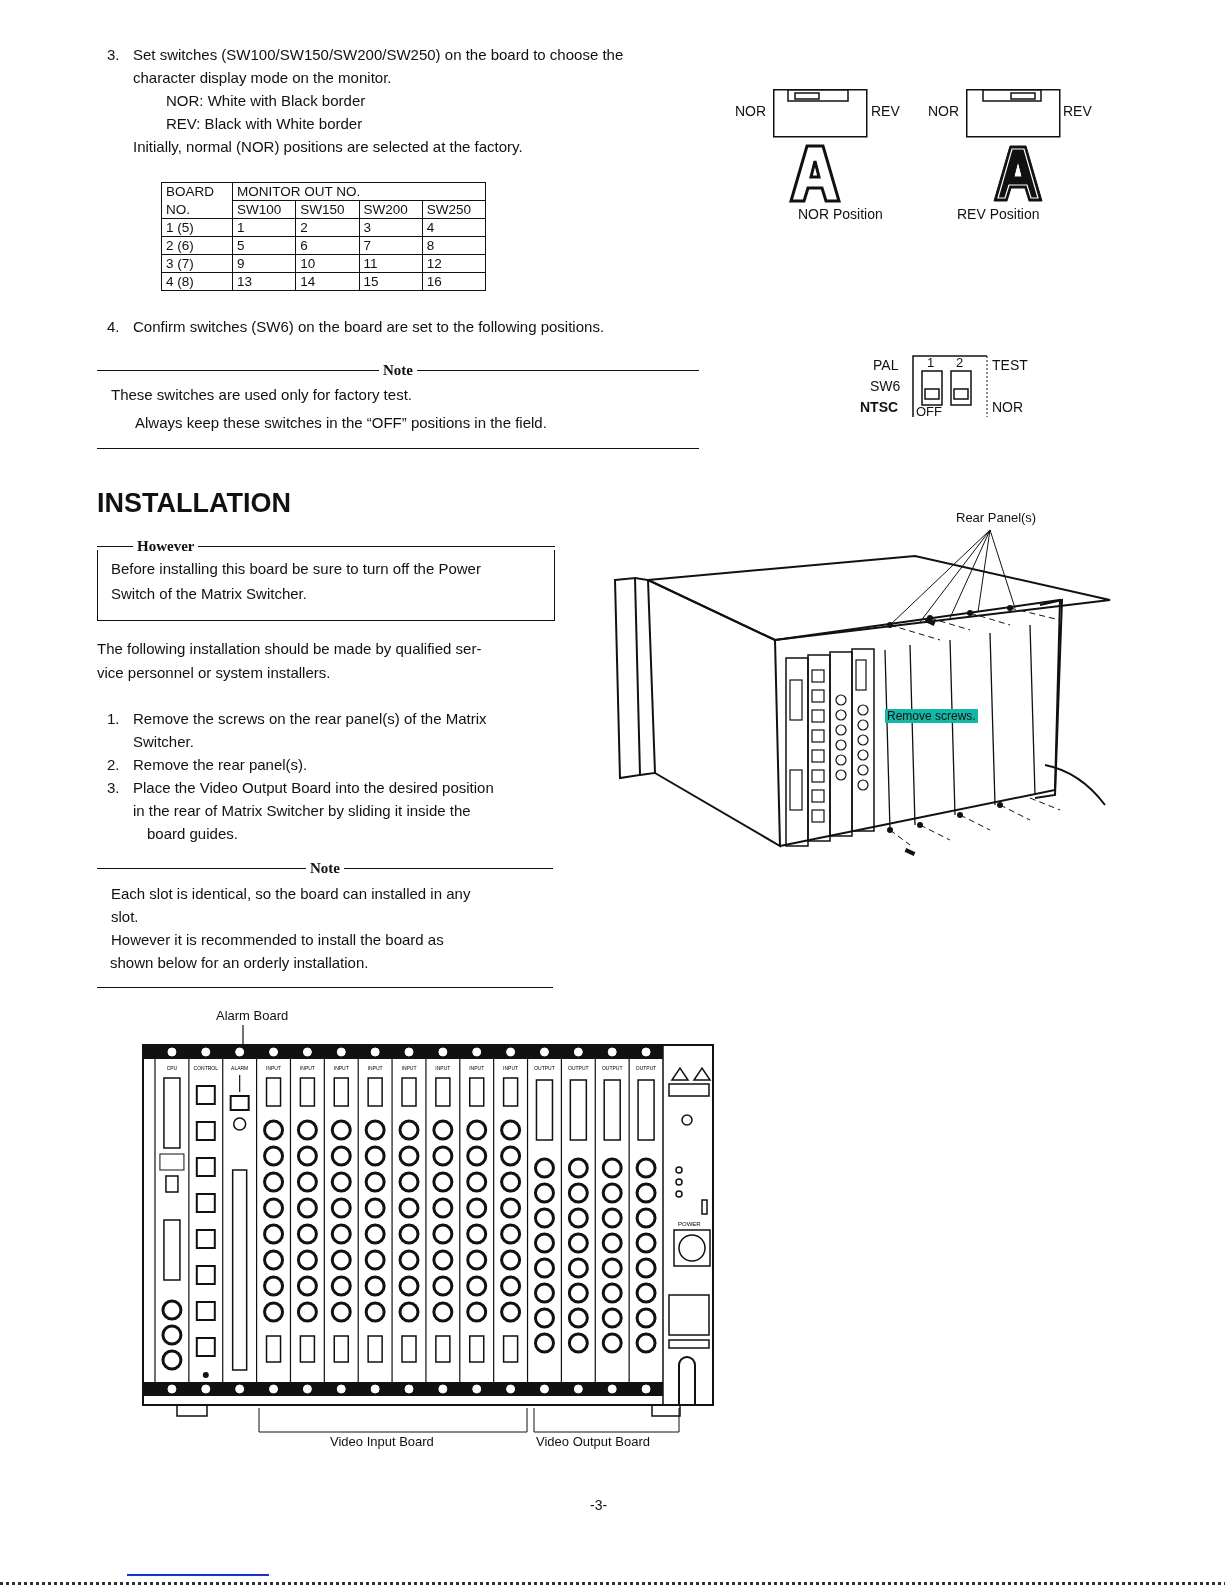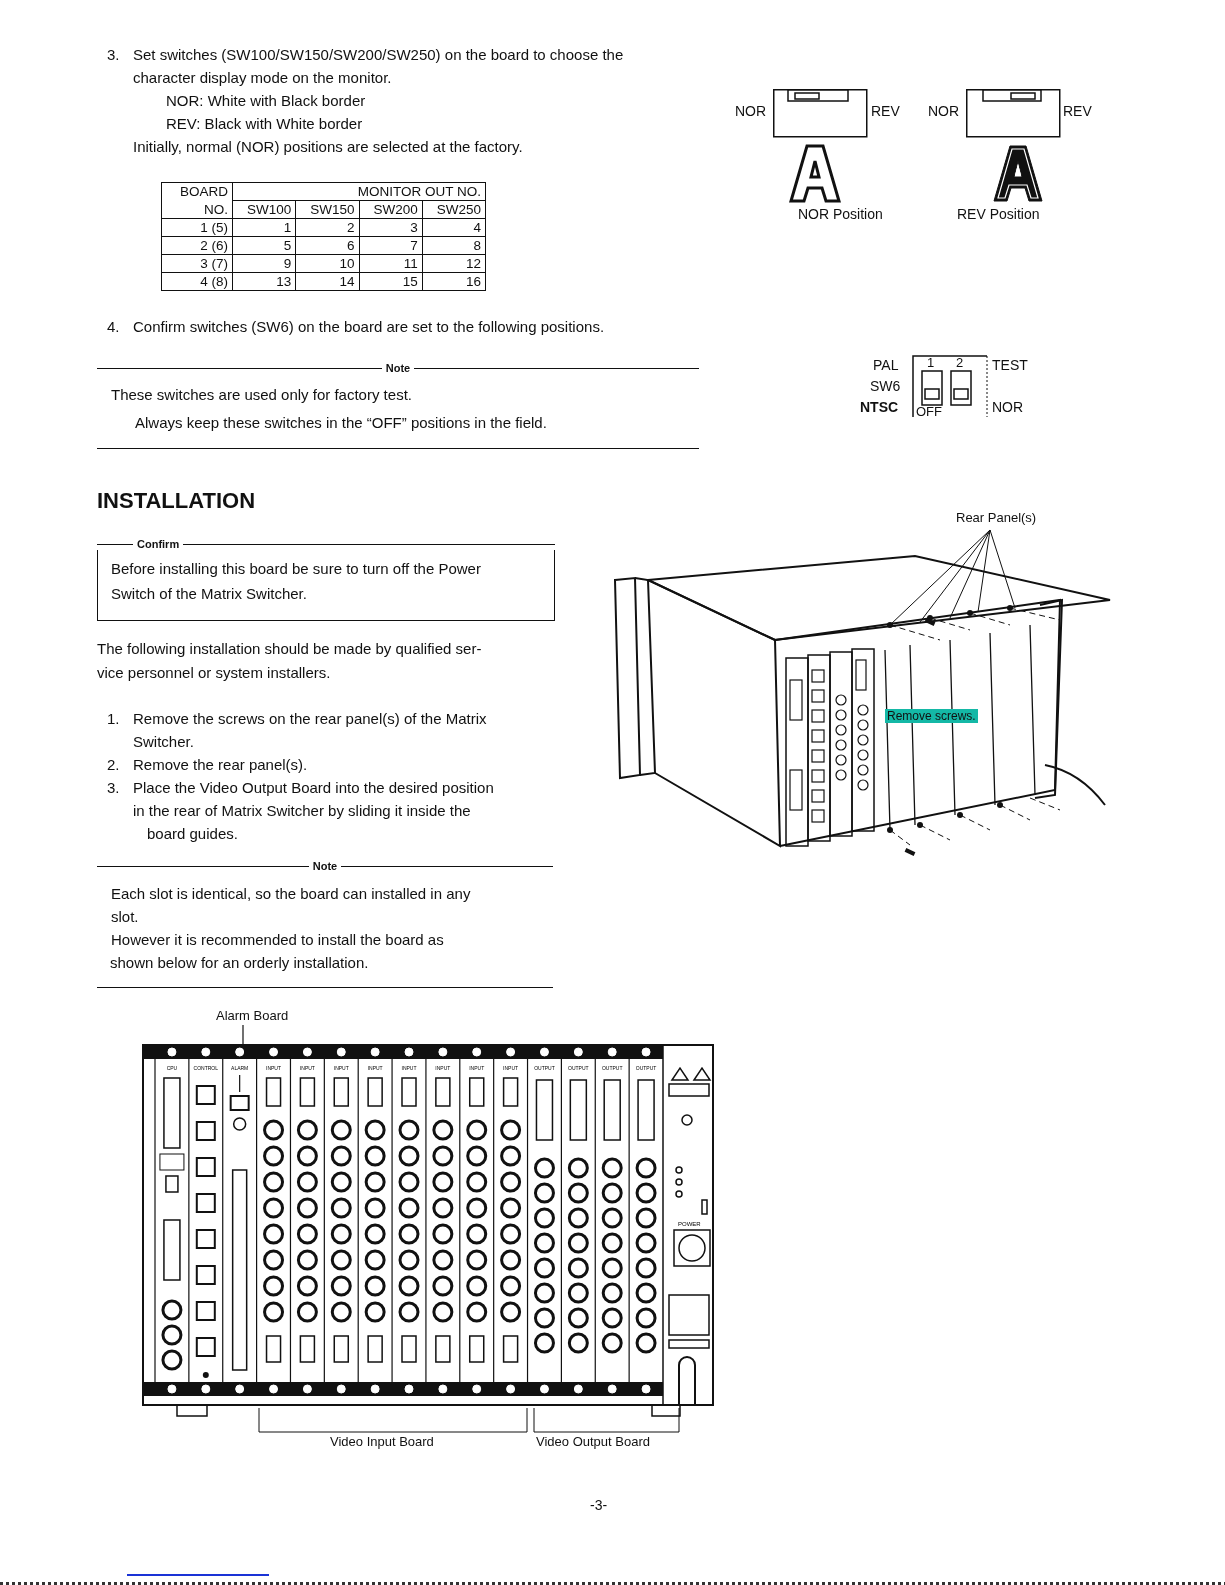--- a/index.html
+++ b/index.html
@@ -3,25 +3,25 @@
 <meta charset="utf-8">
 <style>
   html, body { margin:0; padding:0; background:#fff; }
   body { width:1225px; height:1585px; position:relative; overflow:hidden;
          font-family:"Liberation Sans", sans-serif; color:#111; }
   .abs { position:absolute; }
   .txt { font-size:15px; line-height:22px; white-space:nowrap; }
   .lbl { font-size:14px; }
   .bold { font-weight:bold; }
   table.sw { border-collapse:collapse; font-size:13.5px; }
-  table.sw td { border:1.5px solid #111; text-align:right; padding:0 4px; height:17px; line-height:17px; }
+  table.sw td { border:1.5px solid #111; text-align:left; padding:0 4px; height:17px; line-height:17px; }
   .rule { position:absolute; height:0; border-top:1.5px solid #111; }
   .notehead { position:absolute; display:flex; align-items:center; }
   .notehead .ln { flex:1; border-top:1.5px solid #111; }
-  .notehead span { padding:0 4px; font-weight:bold; font-size:11px; }
+  .notehead span { padding:0 4px; font-weight:bold; font-size:15px;font-family:Liberation Serif, serif; }
   .caution { position:absolute; border:1.5px solid #111; border-top:1.5px solid #111; }
   svg { position:absolute; overflow:visible; }
   .blue-link { position:absolute; border-top:2px solid #1a33d6; }
   .bottom-dots { position:absolute; left:0; right:0; bottom:0; height:3px;
                  background:repeating-linear-gradient(90deg,#333 0 3px,#fff 3px 6px); }
 </style>
 </head>
 <body>
 
 <div class="abs txt" style="left:107px;top:44px;">3.</div>
@@ -129,26 +129,26 @@
     <rect x="39" y="16" width="20" height="34" fill="#fff" stroke="#111" stroke-width="1.5"></rect>
     <rect x="42" y="34" width="14" height="10" fill="#fff" stroke="#111" stroke-width="1.5"></rect>
   </svg>
   <div class="abs lbl" style="left:927px;top:355px;font-size:13px;">1</div>
   <div class="abs lbl" style="left:956px;top:355px;font-size:13px;">2</div>
   <div class="abs lbl" style="left:916px;top:404px;font-size:13px;">OFF</div>
   <div class="abs lbl" style="left:992px;top:357px;">TEST</div>
   <div class="abs lbl" style="left:992px;top:399px;">NOR</div>
 </div>
 
-<div class="abs bold" style="left:97px;top:488px;font-size:22px;">INSTALLATION</div>
+<div class="abs bold" style="left:97px;top:488px;font-size:27px;">INSTALLATION</div>
 
 <div class="caution" style="left:97px;top:550px;width:456px;height:70px;border-top:none;"></div>
 <div class="notehead" style="left:97px;top:538px;width:458px;">
   <div style="width:36px;border-top:1.5px solid #111;"></div>
-  <span>Confirm</span>
+  <span>However</span>
   <div class="ln"></div>
 </div>
 <div class="abs txt" style="left:111px;top:558px;">Before installing this board be sure to turn off the Power</div>
 <div class="abs txt" style="left:111px;top:583px;">Switch of the Matrix Switcher.</div>
 
 <div class="abs txt" style="left:97px;top:638px;">The following installation should be made by qualified ser-</div>
 <div class="abs txt" style="left:97px;top:662px;">vice personnel or system installers.</div>
 
 <div>
   <div class="abs txt" style="left:107px;top:708px;">1.</div>

